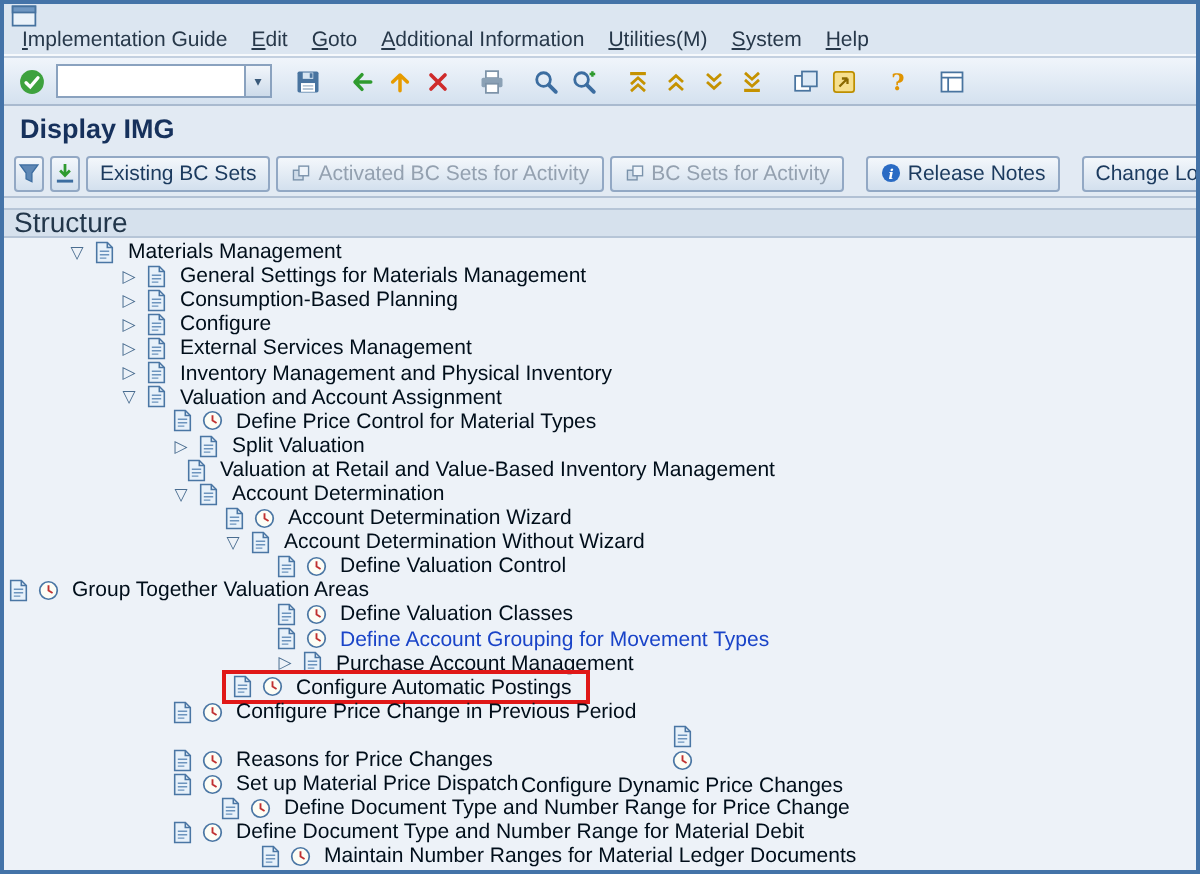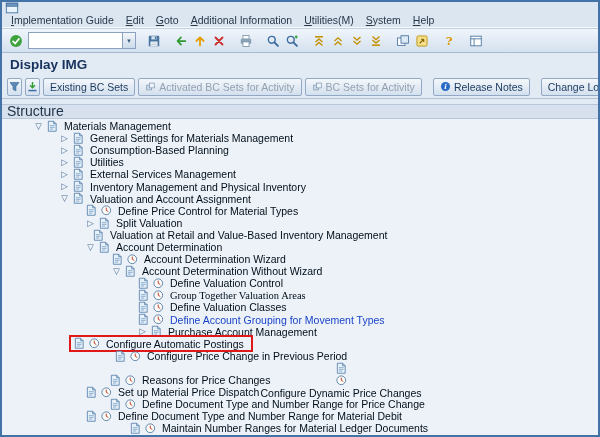--- a/index.html
+++ b/index.html
@@ -318,21 +318,21 @@
     </div>
     <div class="tree-row" style="padding-left: 56px;">
       <span class="arrow">▷</span>
       <span class="nicon">
         <svg viewBox="0 0 16 16">
           <path d="M3 1.6 h6.8 L13 4.8 V14.4 H3 z" fill="#e7f1fa" stroke="#4a76a4"></path>
           <path d="M9.8 1.6 V4.8 H13" fill="none" stroke="#4a76a4"></path>
           <path d="M5 7.2 h6 M5 9.4 h6 M5 11.6 h4.2" stroke="#6c94bd" stroke-width="0.9"></path>
         </svg>
       </span>
-      <span class="lbl">Utilities</span>
+      <span class="lbl">Configure</span>
     </div>
     <div class="tree-row" style="padding-left: 56px;">
       <span class="arrow">▷</span>
       <span class="nicon">
         <svg viewBox="0 0 16 16">
           <path d="M3 1.6 h6.8 L13 4.8 V14.4 H3 z" fill="#e7f1fa" stroke="#4a76a4"></path>
           <path d="M9.8 1.6 V4.8 H13" fill="none" stroke="#4a76a4"></path>
           <path d="M5 7.2 h6 M5 9.4 h6 M5 11.6 h4.2" stroke="#6c94bd" stroke-width="0.9"></path>
         </svg>
       </span>
@@ -445,21 +445,21 @@
         </svg>
       </span>
       <span class="nicon">
         <svg viewBox="0 0 16 16">
           <circle cx="8" cy="8" r="5.6" fill="#fdfdf5" stroke="#4a76a4" stroke-width="1.1"></circle>
           <path d="M8 4.6 V8 l2.6 1.6" stroke="#c03030" stroke-width="1.2" fill="none"></path>
         </svg>
       </span>
       <span class="lbl">Define Valuation Control</span>
     </div>
-    <div class="tree-row" style="padding-left: 134px; font-family: Liberation Serif, serif;">
+    <div class="tree-row" style="">
       <span class="nicon">
         <svg viewBox="0 0 16 16">
           <path d="M3 1.6 h6.8 L13 4.8 V14.4 H3 z" fill="#e7f1fa" stroke="#4a76a4"></path>
           <path d="M9.8 1.6 V4.8 H13" fill="none" stroke="#4a76a4"></path>
           <path d="M5 7.2 h6 M5 9.4 h6 M5 11.6 h4.2" stroke="#6c94bd" stroke-width="0.9"></path>
         </svg>
       </span>
       <span class="nicon">
         <svg viewBox="0 0 16 16">
           <circle cx="8" cy="8" r="5.6" fill="#fdfdf5" stroke="#4a76a4" stroke-width="1.1"></circle>
@@ -504,39 +504,39 @@
       <span class="arrow">▷</span>
       <span class="nicon">
         <svg viewBox="0 0 16 16">
           <path d="M3 1.6 h6.8 L13 4.8 V14.4 H3 z" fill="#e7f1fa" stroke="#4a76a4"></path>
           <path d="M9.8 1.6 V4.8 H13" fill="none" stroke="#4a76a4"></path>
           <path d="M5 7.2 h6 M5 9.4 h6 M5 11.6 h4.2" stroke="#6c94bd" stroke-width="0.9"></path>
         </svg>
       </span>
       <span class="lbl">Purchase Account Management</span>
     </div>
-    <div class="tree-row" style="padding-left: 68px;">
+    <div class="tree-row" style="padding-left: 110px;">
       <span class="hl" style="border-color: rgb(224, 24, 24);">
         <span class="nicon">
           <svg viewBox="0 0 16 16">
             <path d="M3 1.6 h6.8 L13 4.8 V14.4 H3 z" fill="#e7f1fa" stroke="#4a76a4"></path>
             <path d="M9.8 1.6 V4.8 H13" fill="none" stroke="#4a76a4"></path>
             <path d="M5 7.2 h6 M5 9.4 h6 M5 11.6 h4.2" stroke="#6c94bd" stroke-width="0.9"></path>
           </svg>
         </span>
         <span class="nicon">
           <svg viewBox="0 0 16 16">
             <circle cx="8" cy="8" r="5.6" fill="#fdfdf5" stroke="#4a76a4" stroke-width="1.1"></circle>
             <path d="M8 4.6 V8 l2.6 1.6" stroke="#c03030" stroke-width="1.2" fill="none"></path>
           </svg>
         </span>
         <span class="lbl">Configure Automatic Postings</span>
       </span>
     </div>
-    <div class="tree-row" style="padding-left: 111px;">
+    <div class="tree-row" style="padding-left: 82px;">
       <span class="nicon">
         <svg viewBox="0 0 16 16">
           <path d="M3 1.6 h6.8 L13 4.8 V14.4 H3 z" fill="#e7f1fa" stroke="#4a76a4"></path>
           <path d="M9.8 1.6 V4.8 H13" fill="none" stroke="#4a76a4"></path>
           <path d="M5 7.2 h6 M5 9.4 h6 M5 11.6 h4.2" stroke="#6c94bd" stroke-width="0.9"></path>
         </svg>
       </span>
       <span class="nicon">
         <svg viewBox="0 0 16 16">
           <circle cx="8" cy="8" r="5.6" fill="#fdfdf5" stroke="#4a76a4" stroke-width="1.1"></circle>
@@ -554,21 +554,21 @@
         </svg>
       </span>
       <span class="nicon">
         <svg viewBox="0 0 16 16">
           <circle cx="8" cy="8" r="5.6" fill="#fdfdf5" stroke="#4a76a4" stroke-width="1.1"></circle>
           <path d="M8 4.6 V8 l2.6 1.6" stroke="#c03030" stroke-width="1.2" fill="none"></path>
         </svg>
       </span>
       <span class="lbl">Configure Dynamic Price Changes</span>
     </div>
-    <div class="tree-row" style="padding-left: 82px; margin-left: 24px;">
+    <div class="tree-row" style="padding-left: 82px;">
       <span class="nicon">
         <svg viewBox="0 0 16 16">
           <path d="M3 1.6 h6.8 L13 4.8 V14.4 H3 z" fill="#e7f1fa" stroke="#4a76a4"></path>
           <path d="M9.8 1.6 V4.8 H13" fill="none" stroke="#4a76a4"></path>
           <path d="M5 7.2 h6 M5 9.4 h6 M5 11.6 h4.2" stroke="#6c94bd" stroke-width="0.9"></path>
         </svg>
       </span>
       <span class="nicon">
         <svg viewBox="0 0 16 16">
           <circle cx="8" cy="8" r="5.6" fill="#fdfdf5" stroke="#4a76a4" stroke-width="1.1"></circle>

